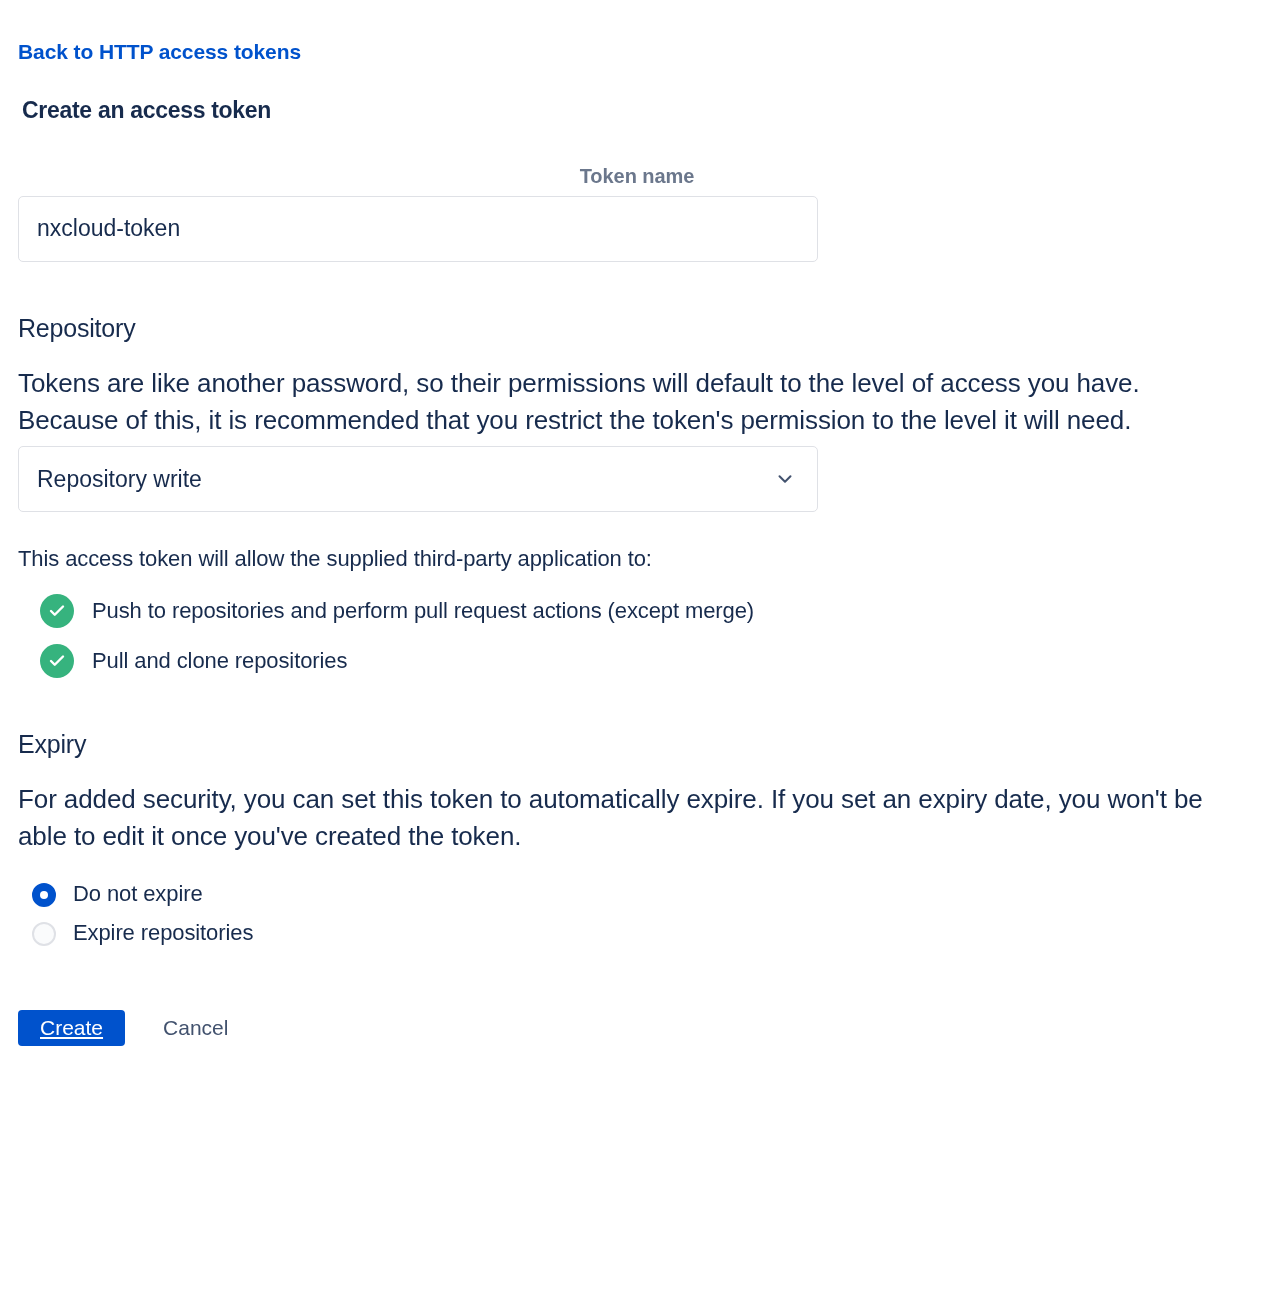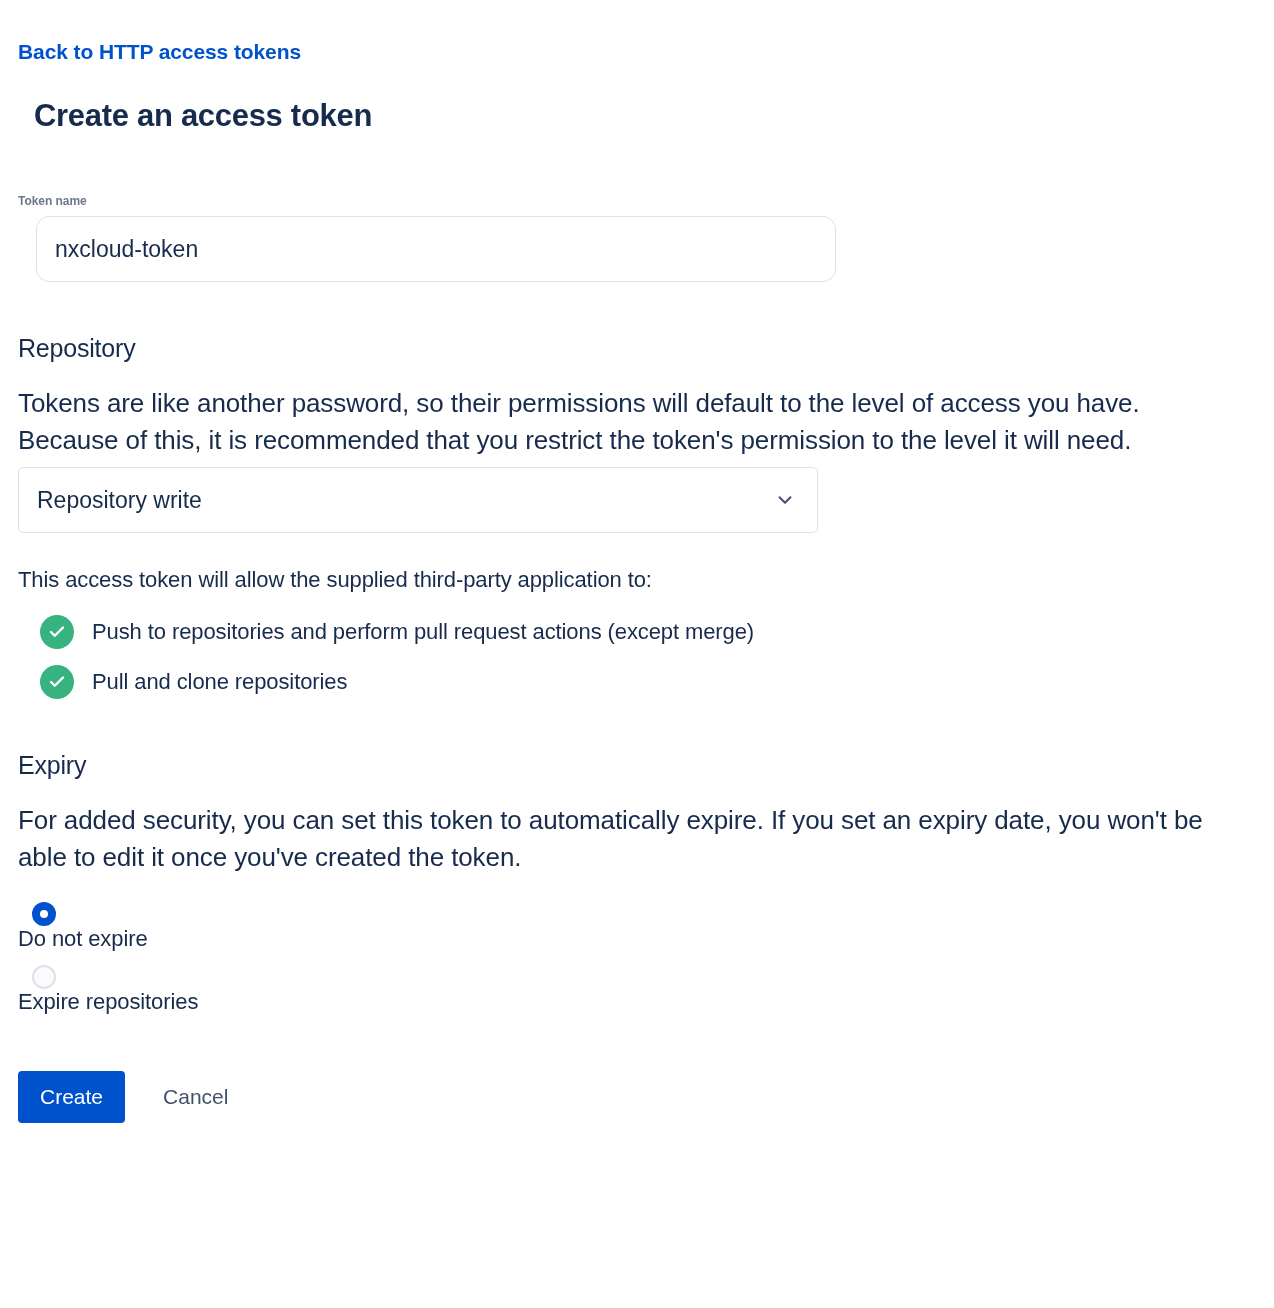--- a/index.html
+++ b/index.html
@@ -20,49 +20,49 @@
     display: inline-block;
     color: #0052cc;
     font-size: 21px;
     font-weight: 700;
     text-decoration: none;
     letter-spacing: -0.1px;
     cursor: pointer;
   }
 
   h1.page-title {
-    font-size: 31px;
+    font-size: 23px;
     line-height: 1.2;
     font-weight: 700;
     color: #172b4d;
-    margin: 33px 0 0 16px;
+    margin: 33px 0 0 4px;
     letter-spacing: -0.3px;
   }
 
   .field-label {
-    font-size: 12px;
+    font-size: 20px;
     font-weight: 700;
     color: #6b778c;
-    margin: 60px 0 8px 0;
+    margin: 40px 0 8px 0;
     letter-spacing: -0.05px;
+    text-align: center;
   }
 
   .text-input {
     display: block;
     width: 800px;
     height: 66px;
     border: 1.6px solid #dfe1e6;
-    border-radius: 13px;
+    border-radius: 5px;
     background: #ffffff;
     font-size: 23px;
     color: #172b4d;
     padding: 0 18px;
     font-family: "Liberation Sans", sans-serif;
     outline: none;
-    margin-left: 18px;
   }
 
   h2.section-title {
     font-size: 25px;
     font-weight: 500;
     color: #172b4d;
     margin: 52px 0 0 0;
     letter-spacing: -0.2px;
   }
 
@@ -135,24 +135,23 @@
   }
   .perm-label {
     font-size: 22px;
     color: #172b4d;
     letter-spacing: -0.1px;
   }
 
   .radio-group { margin-top: 26px; }
   .radio-row {
     display: flex;
-    align-items: flex-start;
+    align-items: flex-end;
     margin-bottom: 13px;
     cursor: pointer;
-    flex-direction: column;
   }
   .radio {
     width: 24px;
     height: 24px;
     border-radius: 50%;
     border: 2px solid #dfe1e6;
     background: #fafbfc;
     margin-right: 17px;
     margin-left: 14px;
     flex: 0 0 auto;
@@ -186,22 +185,23 @@
   }
   .btn-primary {
     background: #0052cc;
     color: #ffffff;
     border: none;
     border-radius: 4px;
     font-size: 21px;
     font-weight: 500;
     font-family: "Liberation Sans", sans-serif;
     padding: 0 22px;
-    height: 52px;
-    cursor: pointer;
+    height: 36px;
+    cursor: pointer;
+    text-decoration: underline;
   }
   .btn-subtle {
     background: transparent;
     color: #42526e;
     border: none;
     border-radius: 4px;
     font-size: 21px;
     font-weight: 500;
     font-family: "Liberation Sans", sans-serif;
     padding: 0 16px;

